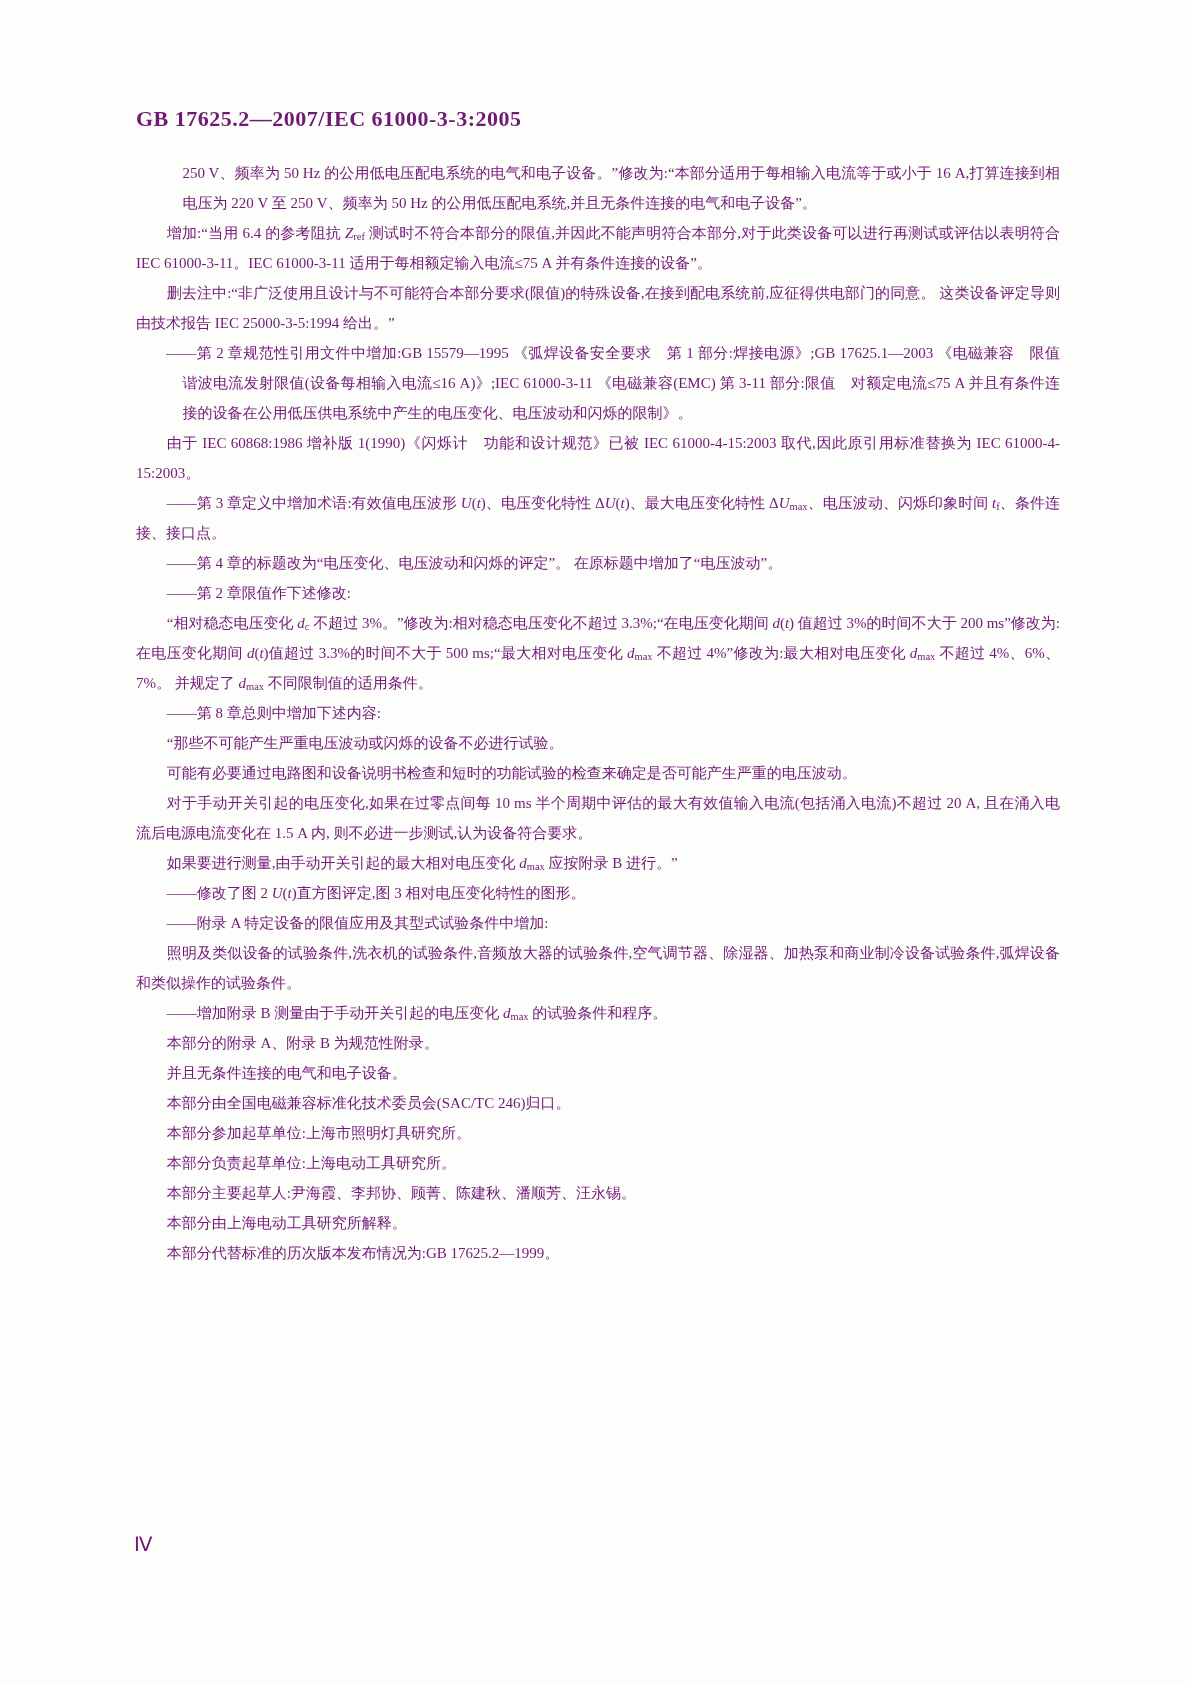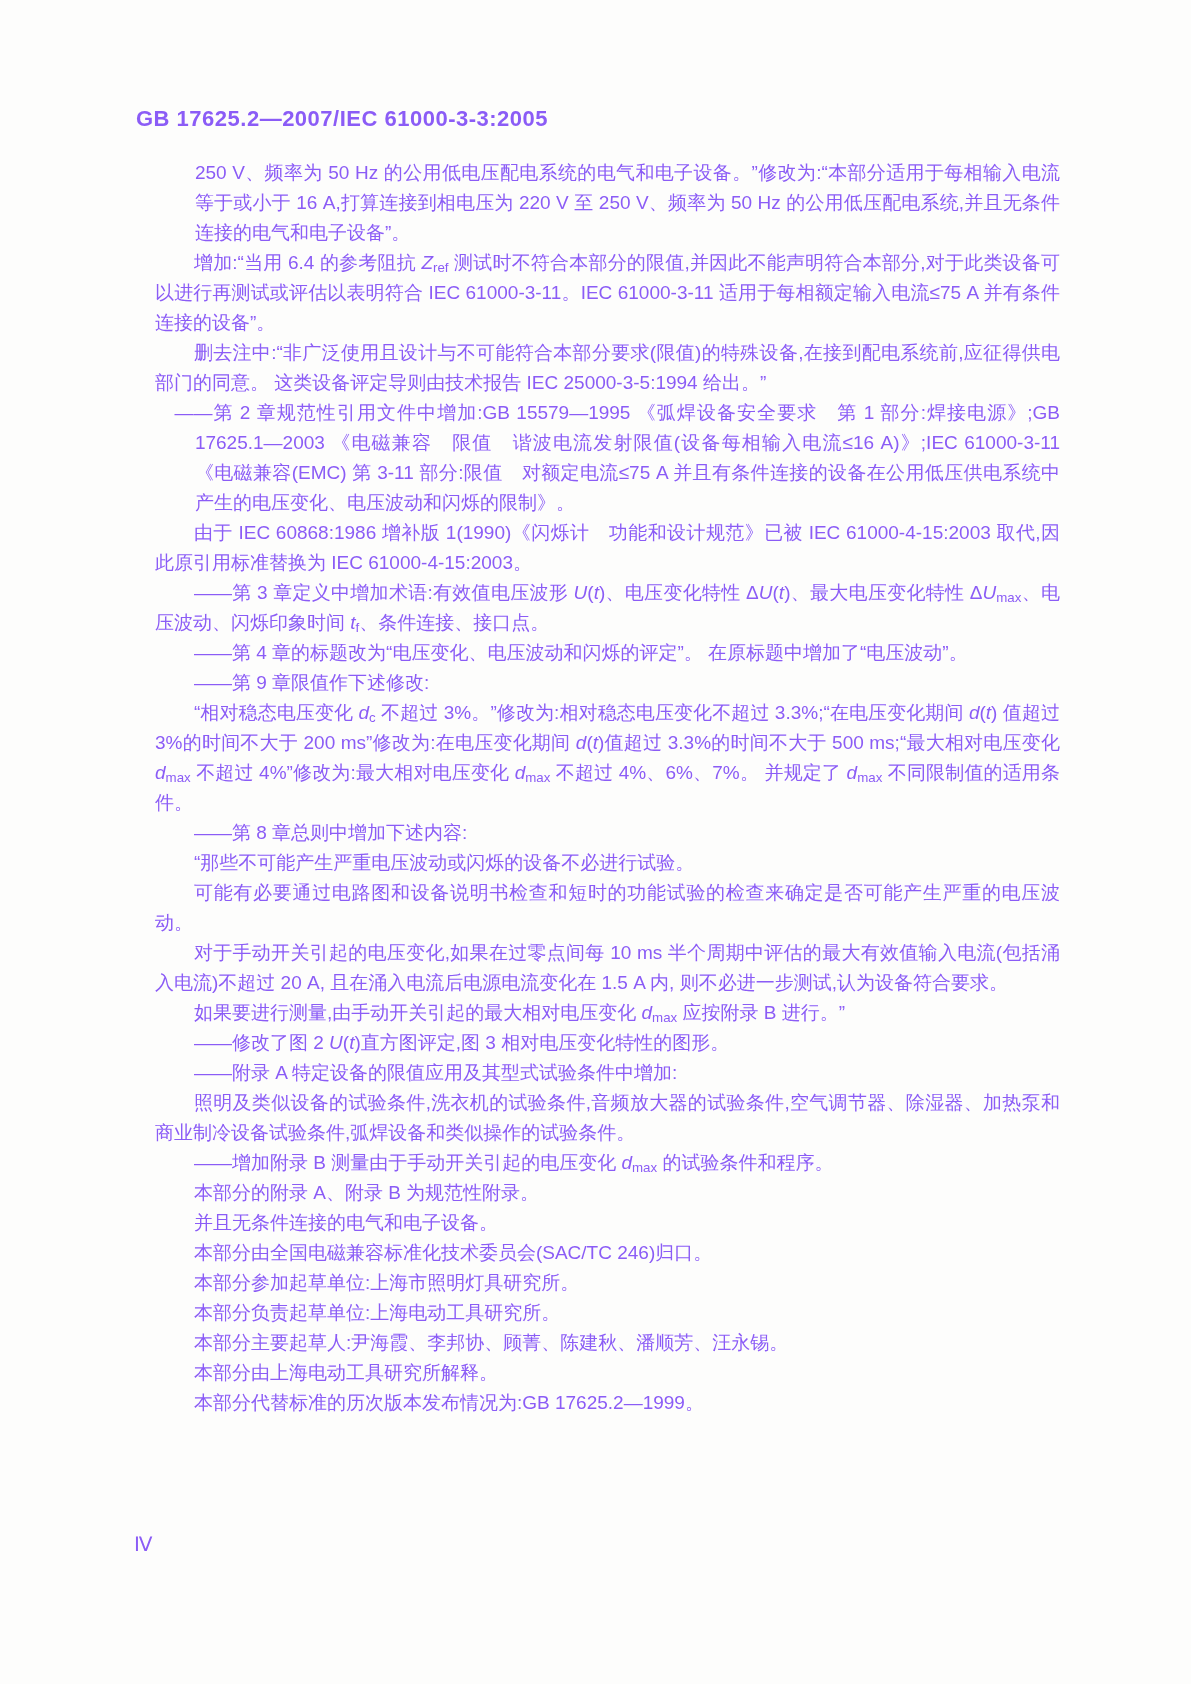--- a/index.html
+++ b/index.html
@@ -4,42 +4,42 @@
 <style>
   * { margin: 0; padding: 0; box-sizing: border-box; }
   html, body { background: #ffffff; }
   .page {
     position: relative;
     width: 1191px;
     height: 1684px;
     margin: 0 auto;
     background: #fdfdfc;
     overflow: hidden;
-    font-family: Liberation Sans, sans-serif;
-    color: #8b5cf6;
+    font-family: Liberation Serif, serif;
+    color: #701a75;
   }
   .doc-header {
     position: absolute;
     left: 136px;
     top: 106px;
     font-size: 22px;
     font-weight: bold;
     letter-spacing: 0.5px;
     white-space: nowrap;
   }
   .doc-body {
     position: absolute;
     left: 136px;
     top: 158px;
     width: 924px;
-    font-size: 19px;
+    font-size: 15px;
     line-height: 30px;
     text-align: justify;
   }
-  .para { text-align: justify; margin-left: 19px; }
+  .para { text-align: justify; }
   .para.indent { text-indent: 2.05em; }
   .para.block  { margin-left: 3.1em; }
   .para.hang   { margin-left: 3.1em; text-indent: -1.08em; }
   .para i { font-style: italic; }
   .para sub { font-size: 0.7em; line-height: 0; vertical-align: -0.2em; }
   .doc-footer {
     position: absolute;
     left: 134px;
     top: 1532px;
     font-size: 20px;
@@ -52,21 +52,21 @@
   <div class="doc-header">GB 17625.2—2007/IEC 61000-3-3:2005</div>
 
   <div class="doc-body">
       <p class="para block">250 V、频率为 50 Hz 的公用低电压配电系统的电气和电子设备。”修改为:“本部分适用于每相输入电流等于或小于 16 A,打算连接到相电压为 220 V 至 250 V、频率为 50 Hz 的公用低压配电系统,并且无条件连接的电气和电子设备”。</p>
       <p class="para indent">增加:“当用 6.4 的参考阻抗 <i>Z</i><sub>ref</sub> 测试时不符合本部分的限值,并因此不能声明符合本部分,对于此类设备可以进行再测试或评估以表明符合 IEC 61000-3-11。IEC 61000-3-11 适用于每相额定输入电流≤75 A 并有条件连接的设备”。</p>
       <p class="para indent">删去注中:“非广泛使用且设计与不可能符合本部分要求(限值)的特殊设备,在接到配电系统前,应征得供电部门的同意。 这类设备评定导则由技术报告 IEC 25000-3-5:1994 给出。”</p>
       <p class="para hang">——第 2 章规范性引用文件中增加:GB 15579—1995 《弧焊设备安全要求　第 1 部分:焊接电源》;GB 17625.1—2003 《电磁兼容　限值　谐波电流发射限值(设备每相输入电流≤16 A)》;IEC 61000-3-11 《电磁兼容(EMC) 第 3-11 部分:限值　对额定电流≤75 A 并且有条件连接的设备在公用低压供电系统中产生的电压变化、电压波动和闪烁的限制》。</p>
       <p class="para indent">由于 IEC 60868:1986 增补版 1(1990)《闪烁计　功能和设计规范》已被 IEC 61000-4-15:2003 取代,因此原引用标准替换为 IEC 61000-4-15:2003。</p>
       <p class="para indent">——第 3 章定义中增加术语:有效值电压波形 <i>U</i>(<i>t</i>)、电压变化特性 Δ<i>U</i>(<i>t</i>)、最大电压变化特性 Δ<i>U</i><sub>max</sub>、电压波动、闪烁印象时间 <i>t</i><sub>f</sub>、条件连接、接口点。</p>
       <p class="para indent">——第 4 章的标题改为“电压变化、电压波动和闪烁的评定”。 在原标题中增加了“电压波动”。</p>
-      <p class="para indent">——第 9 章限值作下述修改:</p>
+      <p class="para indent">——第 2 章限值作下述修改:</p>
       <p class="para indent">“相对稳态电压变化 <i>d</i><sub>c</sub> 不超过 3%。”修改为:相对稳态电压变化不超过 3.3%;“在电压变化期间 <i>d</i>(<i>t</i>) 值超过 3%的时间不大于 200 ms”修改为:在电压变化期间 <i>d</i>(<i>t</i>)值超过 3.3%的时间不大于 500 ms;“最大相对电压变化 <i>d</i><sub>max</sub> 不超过 4%”修改为:最大相对电压变化 <i>d</i><sub>max</sub> 不超过 4%、6%、7%。 并规定了 <i>d</i><sub>max</sub> 不同限制值的适用条件。</p>
       <p class="para indent">——第 8 章总则中增加下述内容:</p>
       <p class="para indent">“那些不可能产生严重电压波动或闪烁的设备不必进行试验。</p>
       <p class="para indent">可能有必要通过电路图和设备说明书检查和短时的功能试验的检查来确定是否可能产生严重的电压波动。</p>
       <p class="para indent">对于手动开关引起的电压变化,如果在过零点间每 10 ms 半个周期中评估的最大有效值输入电流(包括涌入电流)不超过 20 A, 且在涌入电流后电源电流变化在 1.5 A 内, 则不必进一步测试,认为设备符合要求。</p>
       <p class="para indent">如果要进行测量,由手动开关引起的最大相对电压变化 <i>d</i><sub>max</sub> 应按附录 B 进行。”</p>
       <p class="para indent">——修改了图 2 <i>U</i>(<i>t</i>)直方图评定,图 3 相对电压变化特性的图形。</p>
       <p class="para indent">——附录 A 特定设备的限值应用及其型式试验条件中增加:</p>
       <p class="para indent">照明及类似设备的试验条件,洗衣机的试验条件,音频放大器的试验条件,空气调节器、除湿器、加热泵和商业制冷设备试验条件,弧焊设备和类似操作的试验条件。</p>
       <p class="para indent">——增加附录 B 测量由于手动开关引起的电压变化 <i>d</i><sub>max</sub> 的试验条件和程序。</p>

